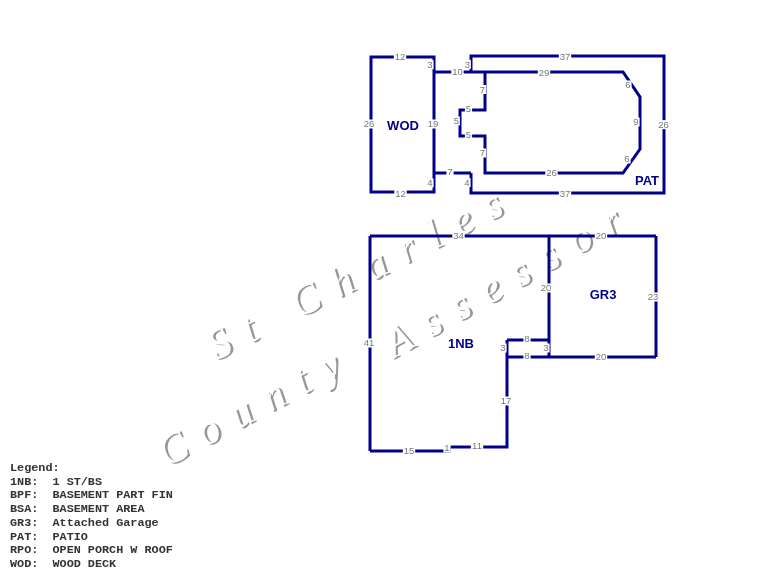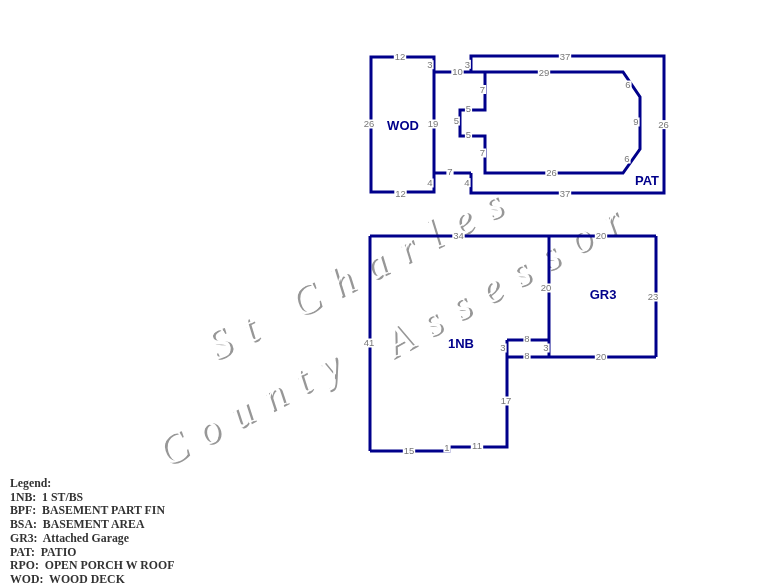--- a/index.html
+++ b/index.html
@@ -1,20 +1,20 @@
 <!DOCTYPE html>
 <html><head>
 <meta charset="utf-8">
 <style>
   html,body{margin:0;padding:0;background:#ffffff;}
   #page{position:relative;width:762px;height:587px;background:#ffffff;overflow:hidden;
         font-family:"Liberation Sans",sans-serif;}
   .wm{position:absolute;font-family:"Liberation Serif",serif;font-style:italic;color:#ffffff;
       text-shadow:2px 2px 0 #979797;transform-origin:0 50%;white-space:pre;}
-  #legend{position:absolute;left:10px;top:477px;font-family:Liberation Serif, serif;
+  #legend{position:absolute;left:10px;top:462px;font-family:Liberation Mono, monospace;
           font-weight:bold;font-size:11.8px;line-height:13.7px;color:#333333;white-space:pre;}
   svg text.d{font-family:"Liberation Sans",sans-serif;font-size:9.5px;fill:#787878;}
   svg text.r{font-family:"Liberation Sans",sans-serif;font-size:13px;font-weight:bold;fill:#00008B;}
 </style>
 </head>
 <body>
 <div id="page">
 
   <div class="wm" style="left:210px;top:324px;font-size:42px;letter-spacing:16.5px;transform:rotate(-27deg);">St Charles</div>
 

